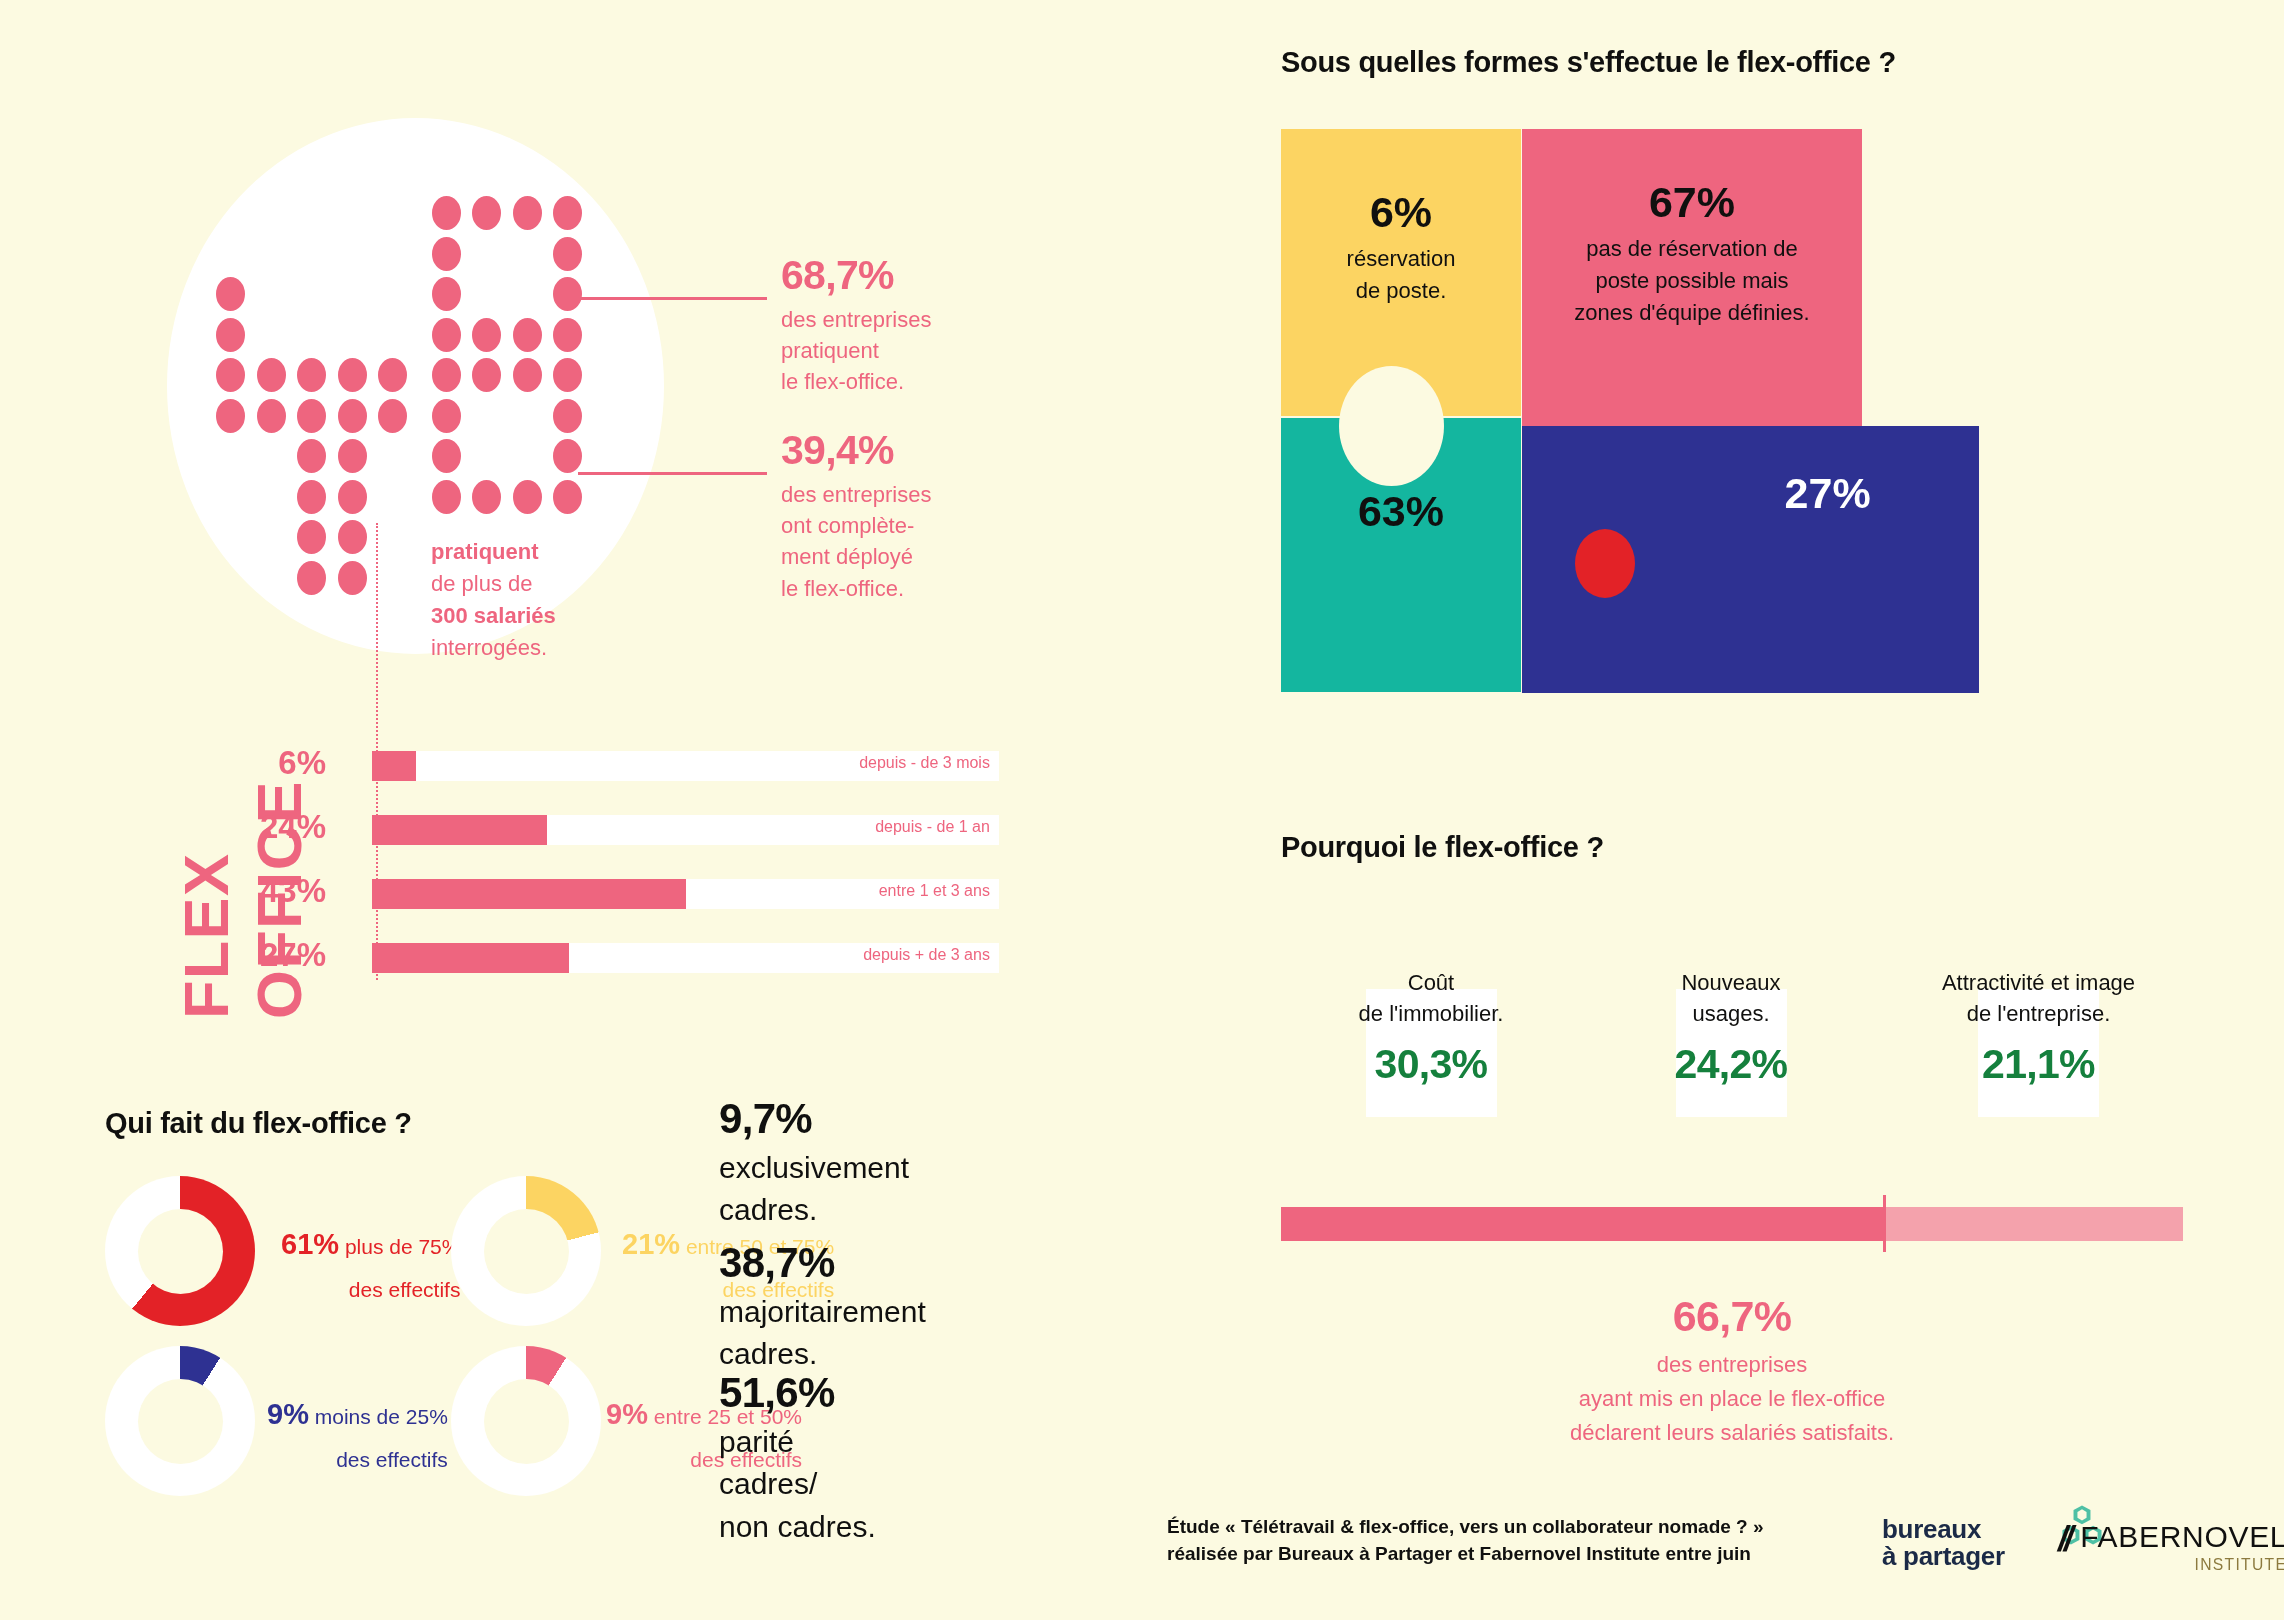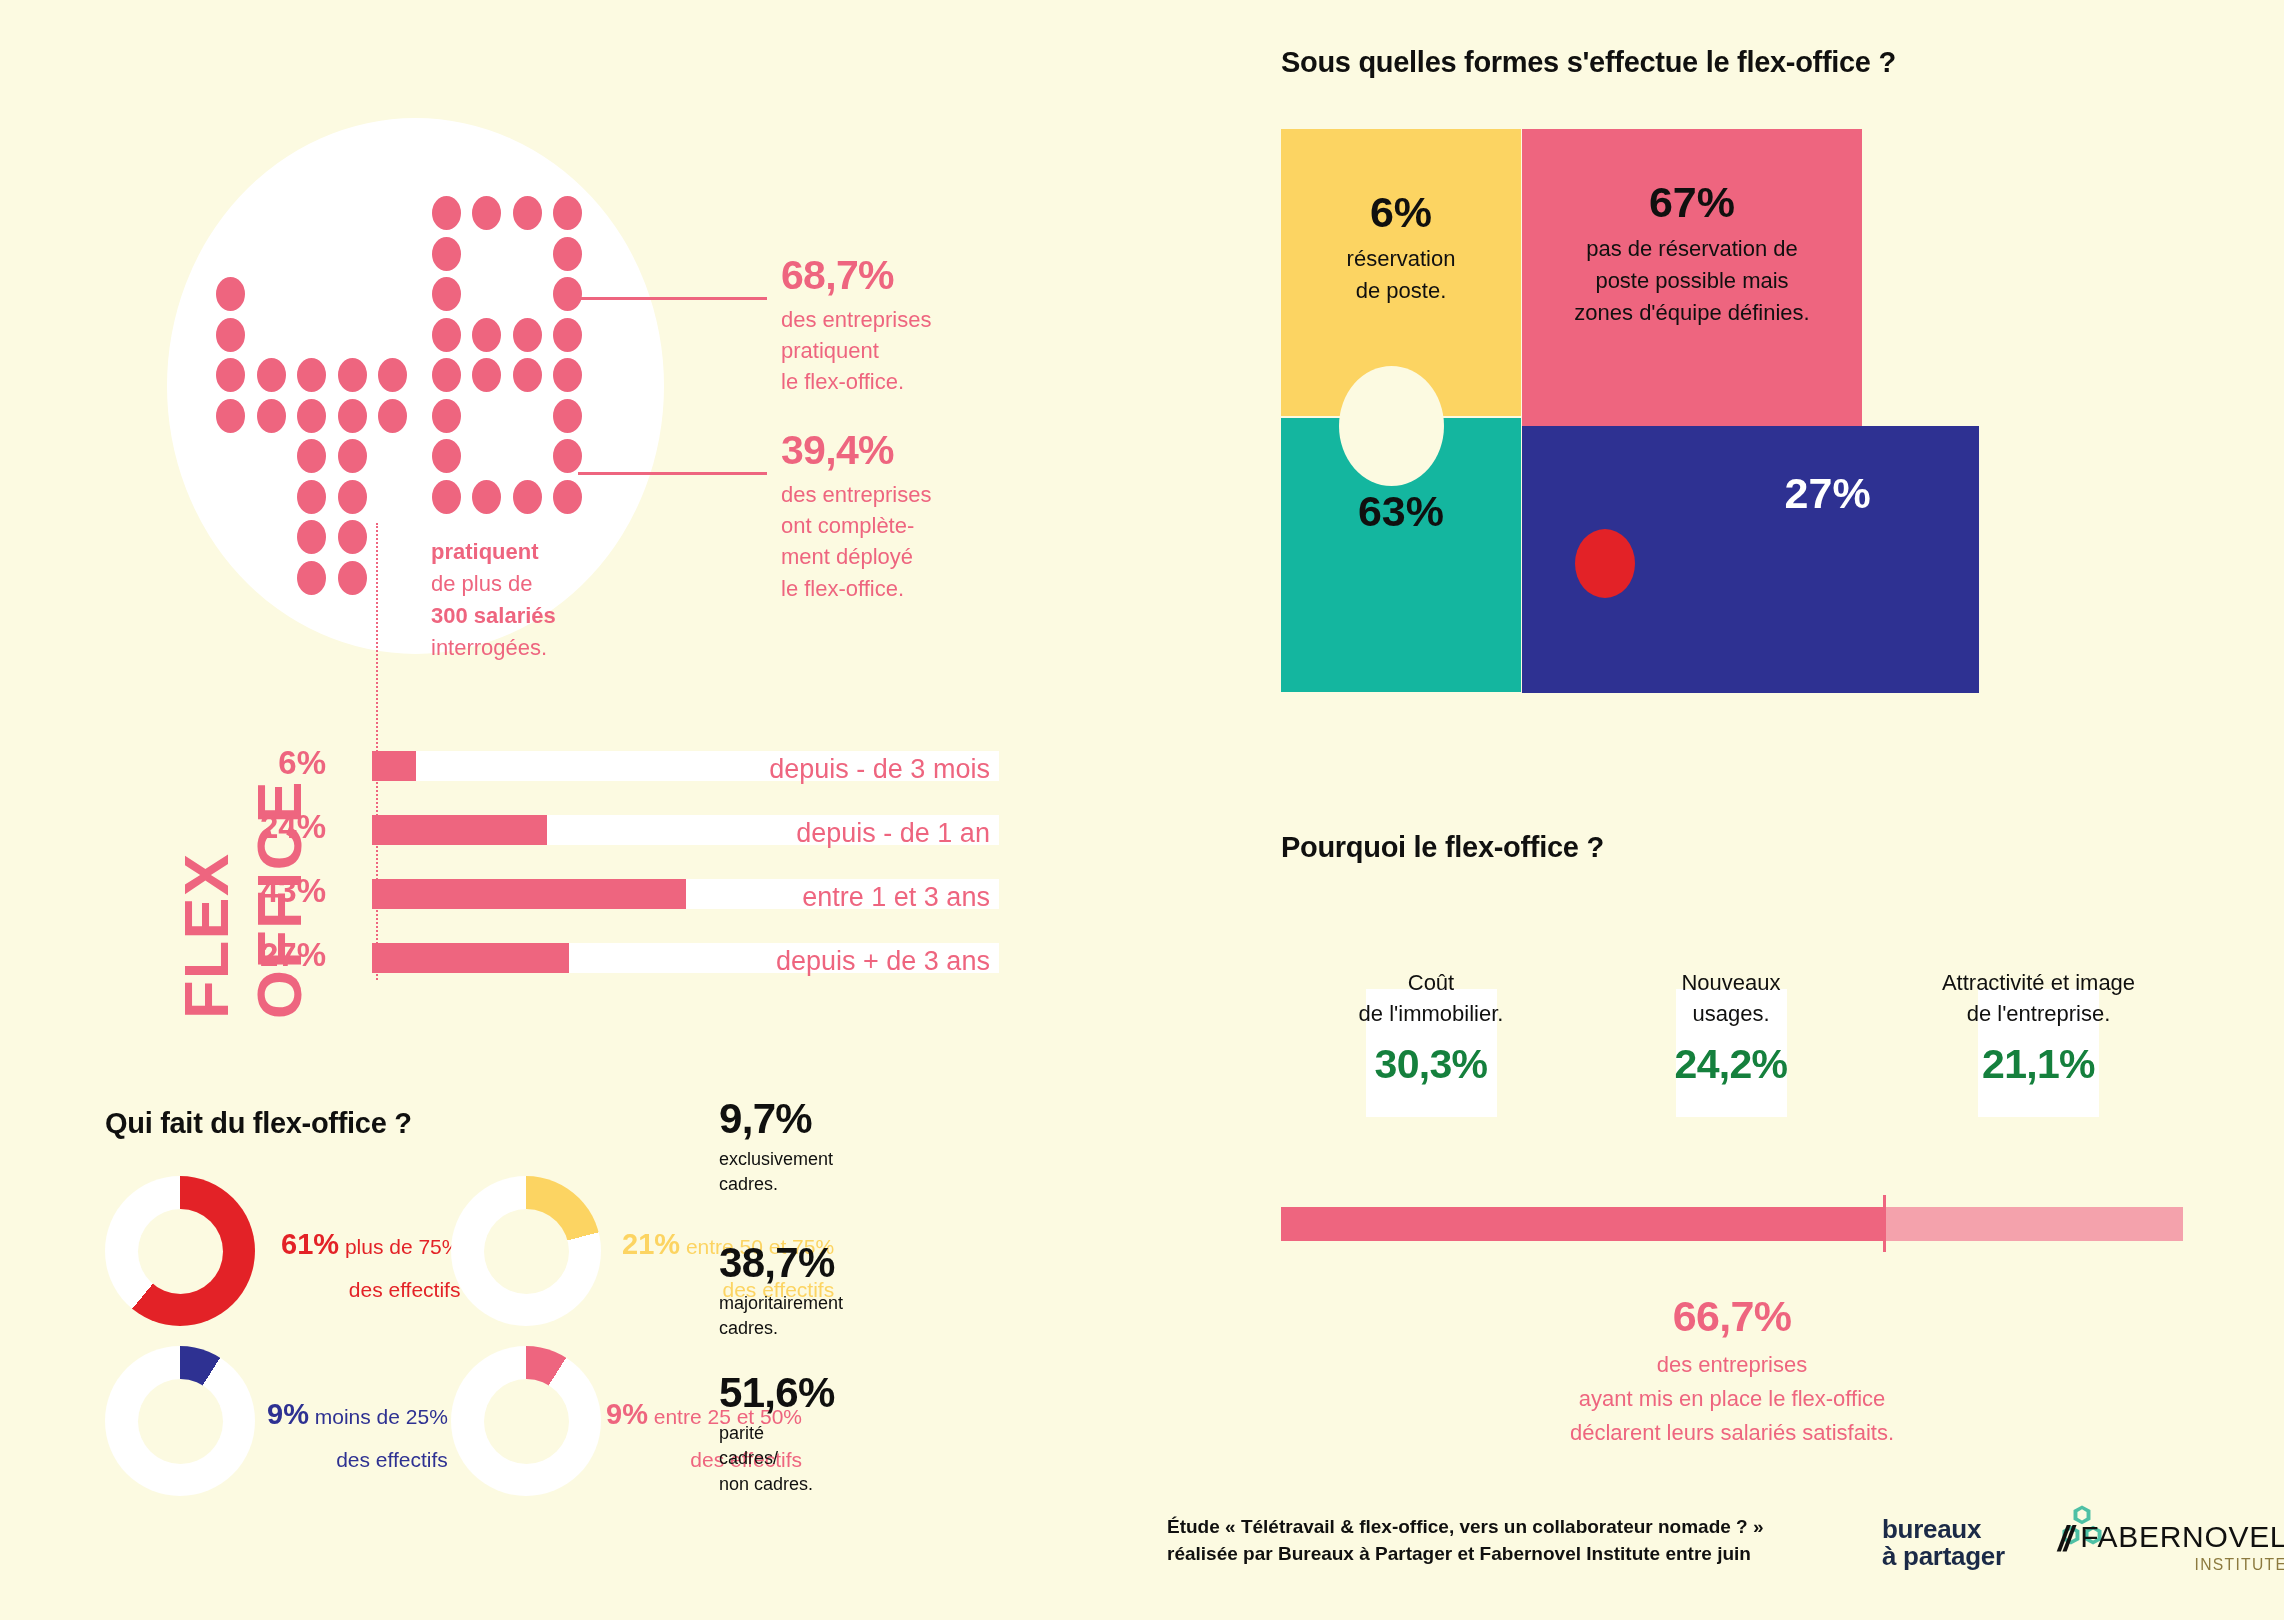--- a/index.html
+++ b/index.html
@@ -32,37 +32,37 @@
   .vtext{position:absolute;color:#EE657F;font-weight:bold;font-size:63px;letter-spacing:1.3px;
      transform-origin:0 0;transform:rotate(-90deg);white-space:nowrap;}
 
   
   #barchart{position:absolute;left:281px;top:751px;width:732px;height:261px;}
   .bar-row{position:absolute;left:0;width:732px;height:30px;}
   .bar-pct{position:absolute;right:687px;top:-5.2px;width:131px;text-align:right;
     color:#EE657F;font-weight:bold;font-size:33px;line-height:1;white-space:nowrap;}
   .bar-track{position:absolute;left:91px;top:0;width:627px;height:30px;background:#FFFFFF;}
   .bar-fill{position:absolute;left:0;top:0;height:30px;background:#EE657F;}
-  .bar-label{position:absolute;right:9.1px;top:2.6px;color:#EE657F;font-size:27px;white-space:nowrap;}
+  .bar-label{position:absolute;right:9.1px;top:2.6px;color:#EE657F;font-size:16px;white-space:nowrap;}
 
   
   .h2{position:absolute;color:#10100F;font-weight:bold;font-size:29px;letter-spacing:-0.3px;}
 
   .donut{position:absolute;width:150px;height:150px;border-radius:50%;}
   .donut .hole{position:absolute;left:33px;top:33px;width:85px;height:85px;
      border-radius:50%;background:#FCFAE1;}
   .donut-txt{position:absolute;white-space:nowrap;}
   .donut-txt .p{font-weight:bold;font-size:29px;}
   .donut-txt .t{font-size:21px;}
   .donut-txt .l2{font-size:21px;display:block;margin-top:17px;}
 
   
   .cad{position:absolute;color:#10100F;}
   .cad .n{font-size:42px;font-weight:bold;letter-spacing:-0.7px;line-height:1;}
-  .cad .d{font-size:18px;line-height:1.42;margin-top:6.5px;}
+  .cad .d{font-size:30px;line-height:1.42;margin-top:6.5px;}
 
   
   .quad{position:absolute;}
   .quad .num{font-size:43px;font-weight:bold;line-height:1;}
   .quad .txt{font-size:22px;line-height:1.45;margin-top:9.1px;}
 
   
   .why{position:absolute;text-align:center;}
   .why .lbl{font-size:22px;line-height:1.42;color:#10100F;position:relative;z-index:2;}
   .why .whitebox{position:absolute;background:#FFFFFF;z-index:1;}

